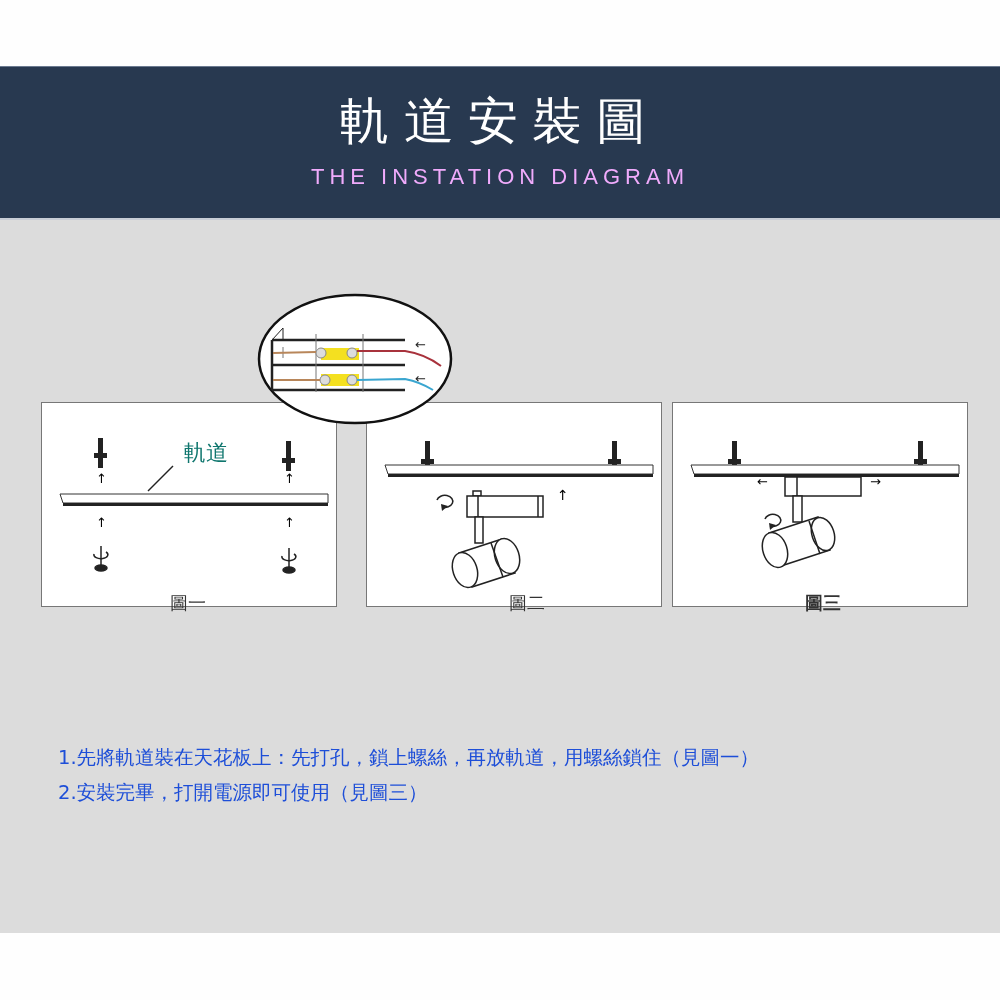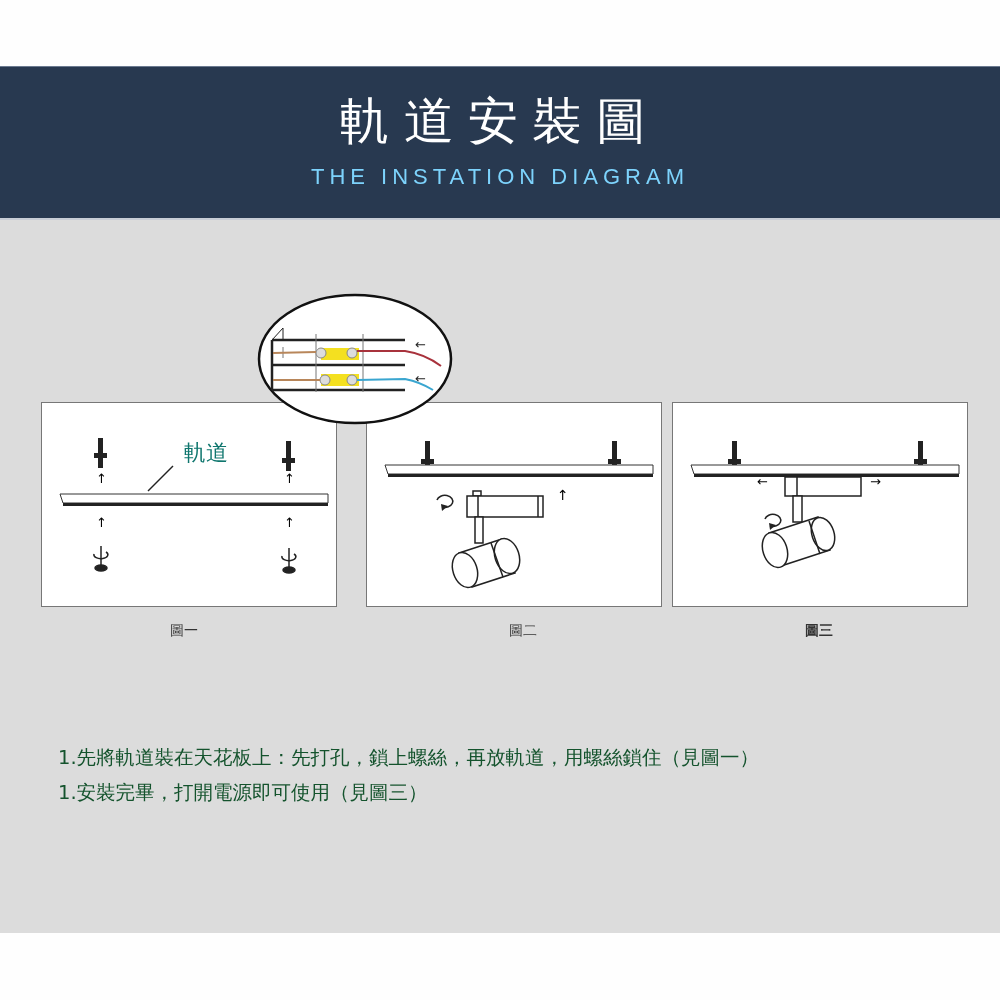--- a/index.html
+++ b/index.html
@@ -2,29 +2,29 @@
 <html><head>
 <meta charset="utf-8">
 <style>
   html, body { margin:0; padding:0; }
   body { width:1000px; height:1000px; position:relative; background:#fefefe; overflow:hidden;
          font-family:"DejaVu Sans", "Liberation Sans", sans-serif; }
   .header { position:absolute; left:0; top:66px; width:1000px; height:152px; background:#283950;
             border-top:1px solid #6b7a90; box-sizing:border-box; }
   .title { position:absolute; left:0; width:1000px; top:24px; text-align:center; color:#ffffff;
            font-size:50px; letter-spacing:14px; font-weight:400; line-height:60px; padding-left:0; box-sizing:border-box; }
-  .subtitle { position:absolute; left:0; width:1000px; top:96px; text-align:center; color:#7dd3fc;
+  .subtitle { position:absolute; left:0; width:1000px; top:96px; text-align:center; color:#f0abfc;
               font-size:22px; letter-spacing:5px; line-height:28px; font-family:"Liberation Sans", sans-serif; }
   .body-area { position:absolute; left:0; top:218px; width:1000px; height:715px; background:#dcdcdc;
                border-top:2px solid #c8cdd6; box-sizing:border-box; }
   .panel { position:absolute; top:402px; width:296px; height:205px; background:#ffffff; border:1.5px solid #777; box-sizing:border-box; }
   .panel svg { position:absolute; left:0; top:0; }
-  .caption { position:absolute; top:622px; font-size:14px; color:#333; }
+  .caption { position:absolute; top:591px; font-size:18px; color:#333; }
   .zoom-circle { position:absolute; left:255px; top:292px; width:200px; height:135px; }
-  .instructions { position:absolute; left:58px; top:740px; font-size:19.5px; color:#14532d; line-height:35px; }
+  .instructions { position:absolute; left:58px; top:740px; font-size:19.5px; color:#1d4ed8; line-height:35px; }
   .instructions div { white-space:nowrap; }
   .label-track { position:absolute; left:184px; top:438px; font-size:22px; color:#0f766e; }
 </style>
 </head>
 <body>
 
 <div class="header">
   <div class="title">軌道安裝圖</div>
   <div class="subtitle">THE INSTATION DIAGRAM</div>
 </div>
@@ -154,14 +154,14 @@
   <text x="160" y="57" font-size="13" fill="#222" font-family="DejaVu Sans, sans-serif">←</text>
   <text x="160" y="91" font-size="13" fill="#222" font-family="DejaVu Sans, sans-serif">←</text>
 </svg>
 
 <div class="caption" style="left:170px;">圖一</div>
 <div class="caption" style="left:509px;font-family:Liberation Mono, monospace;">圖二</div>
 <div class="caption" style="left:805px;font-weight:bold;">圖三</div>
 
 <div class="instructions">
   <div>1.先將軌道裝在天花板上：先打孔，鎖上螺絲，再放軌道，用螺絲鎖住（見圖一）</div>
-  <div>1.安裝完畢，打開電源即可使用（見圖三）</div>
+  <div>2.安裝完畢，打開電源即可使用（見圖三）</div>
 </div>
 
 </body></html>

